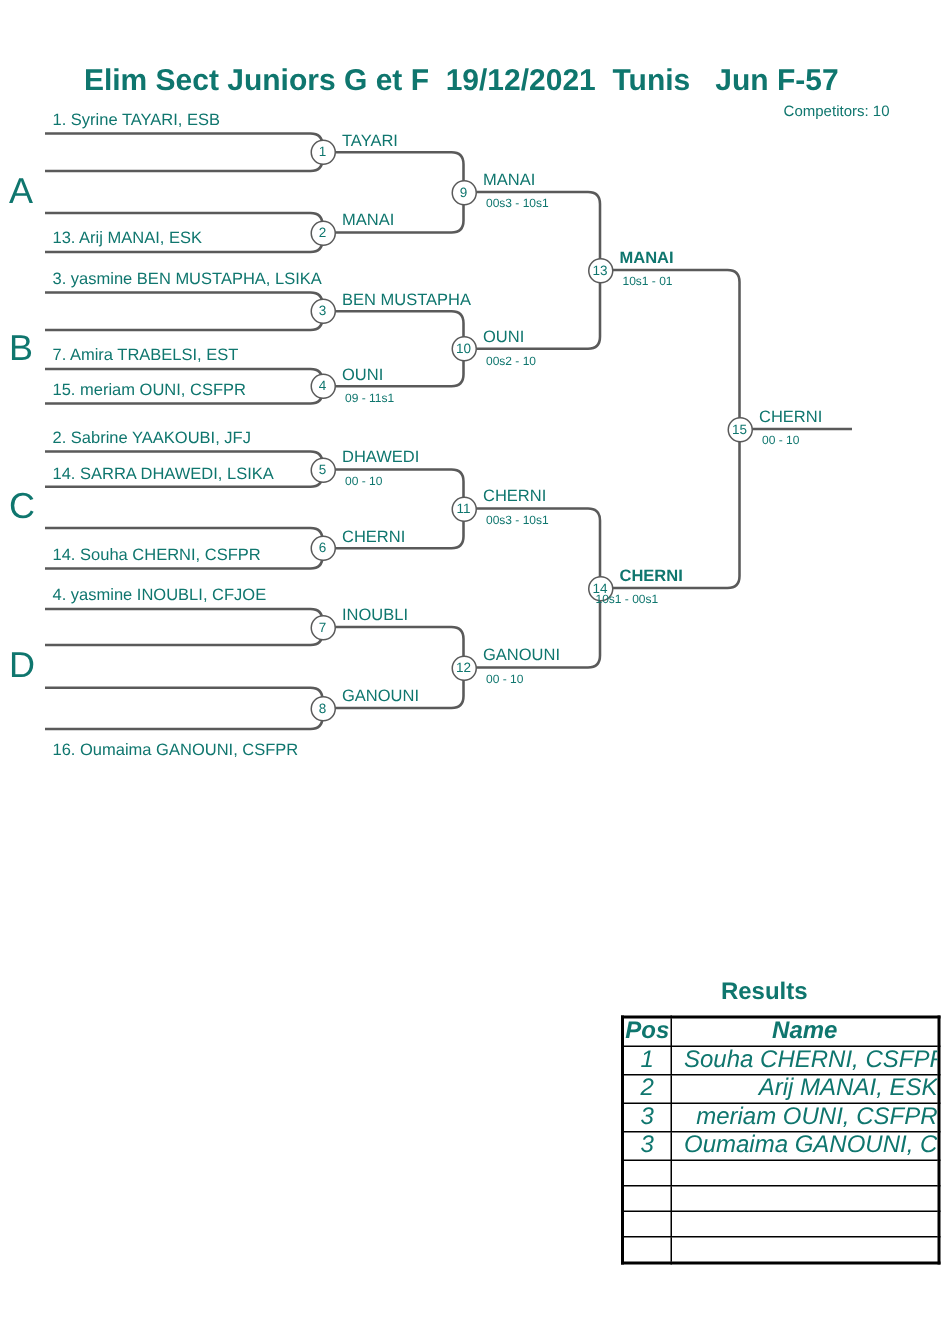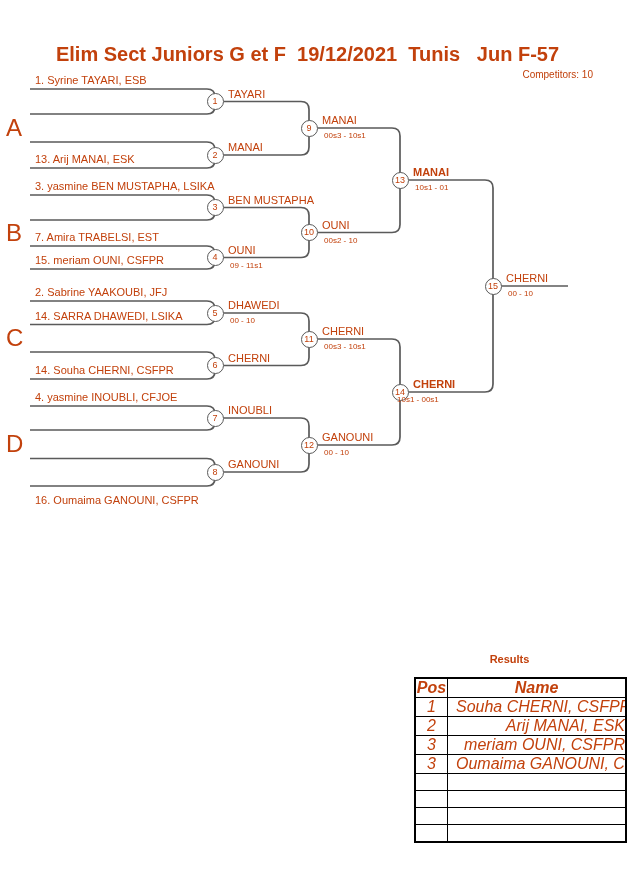--- a/index.html
+++ b/index.html
@@ -1,18 +1,18 @@
 <!DOCTYPE html>
 <html><head>
 <meta charset="utf-8">
 <style>
   html,body{margin:0;padding:0;background:#fff;}
   .page{
     position:relative;width:630px;height:891px;background:#fff;overflow:hidden;
-    font-family:"Liberation Sans","DejaVu Sans",sans-serif;color:#c2410c;
+    font-family:"Liberation Sans","DejaVu Sans",sans-serif;color:#0f766e;
   }
   .title{
     position:absolute;top:43px;left:0;width:615px;text-align:center;
     font-size:20px;font-weight:bold;white-space:pre;letter-spacing:0;
   }
   .competitors{
     position:absolute;top:69px;right:37px;font-size:10px;white-space:nowrap;
   }
   .lines{position:absolute;left:0;top:0;}
   .group{
@@ -28,21 +28,21 @@
   .score{
     position:absolute;font-size:8px;line-height:10px;white-space:nowrap;
   }
   .mcircle{
     position:absolute;box-sizing:border-box;width:17px;height:17px;
     border:1.5px solid #5a5a5a;border-radius:50%;background:#fff;
     font-size:9px;line-height:14px;text-align:center;
   }
   .results-title{
     position:absolute;left:414px;top:653px;width:191px;text-align:center;
-    font-size:11px;font-weight:bold;
+    font-size:16px;font-weight:bold;
   }
   .results-table{
     position:absolute;left:414px;top:677px;width:213px;
     border-collapse:collapse;border:2px solid #000;table-layout:fixed;
     font-size:16px;
     font-style:italic;
   }
   .results-table th,.results-table td{
     border:1px solid #000;height:16px;padding:0 0 0 8px;text-align:right;
     overflow:hidden;white-space:nowrap;

